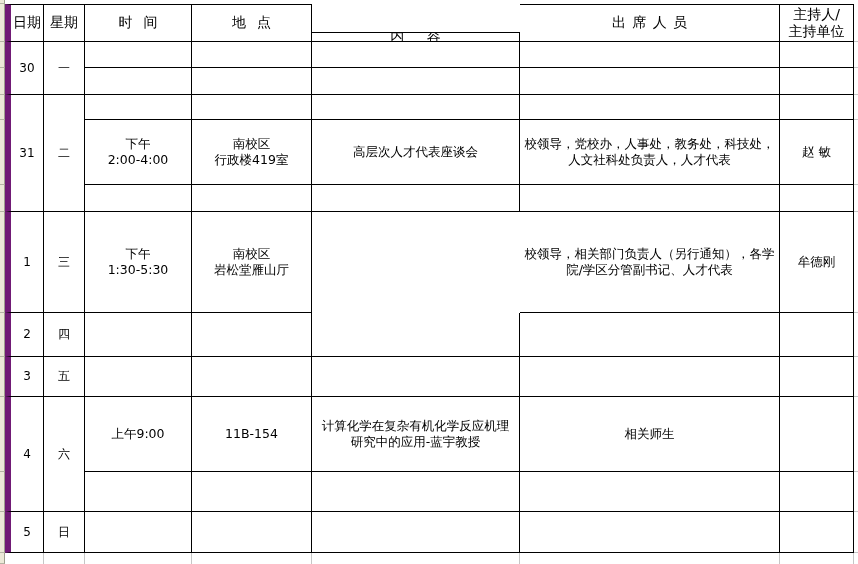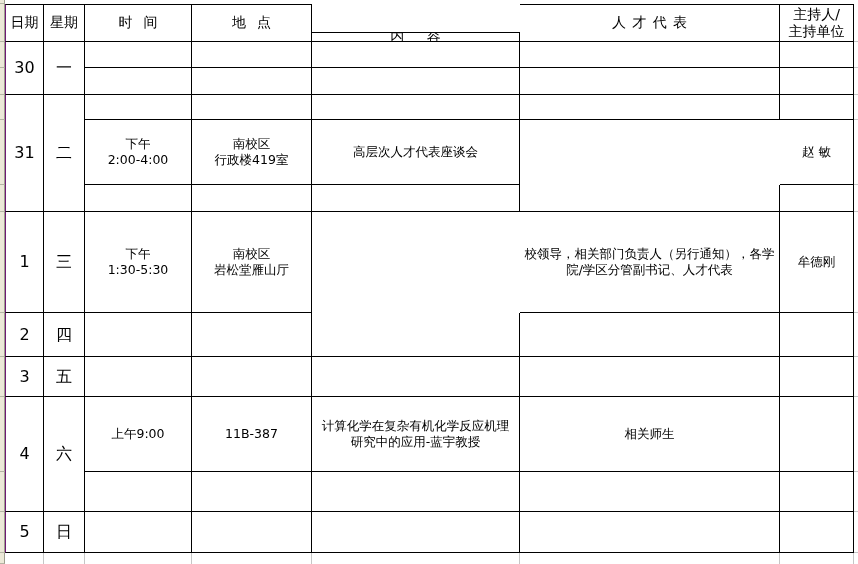--- a/index.html
+++ b/index.html
@@ -17,50 +17,50 @@
     box-sizing:border-box;
     display:flex;align-items:center;justify-content:center;
     text-align:center;
     white-space:pre-line;
     overflow:hidden;
     line-height:1.25;
   }
   
   .b{border-right:1px solid #000;border-bottom:1px solid #000;background:#fff;}
   .bt{border-top:1px solid #000;}
-  .bl{border-left:1px solid #701a75;}
+  .bl{border-left:6px solid #701a75;}
   
   .th{font-size:14px;}
   .sp08{letter-spacing:.8em;padding-left:.8em;}
   .sp15{letter-spacing:1.6em;padding-left:1.6em;}
   .sp05{letter-spacing:.45em;padding-left:.45em;}
   
   .td{font-size:12.5px;padding:2px 4px;}
-  .num{font-size:16px;text-align:center;}
+  .num{font-size:12px;text-align:center;}
   
   .strip{background:#ece9d8;border-right:1px solid #9e9e8e;border-bottom:1px solid #b4b4a4;}
   
   .rm{border-bottom:1px solid #c6c6c6;background:#fff;}
   
   .cut{border-right:1px solid #c6c6c6;background:#fff;}
   .plain{background:#fff;}
 </style>
 </head>
 <body>
 
 <div id="sheet">
     <div class="c strip" style="grid-area: 1 / 1 / span 1 / span 1;"></div>
     <div class="c plain" style="grid-area: 1 / 2 / span 1 / span 8;"></div>
     <div class="c strip" style="grid-area: 2 / 1 / span 1 / span 1;"></div>
     <div class="c b bt th  bl" style="grid-area: 2 / 2 / span 1 / span 1;">日期</div>
     <div class="c b bt th " style="grid-area: 2 / 3 / span 1 / span 1;">星期</div>
     <div class="c b bt th sp08" style="grid-area: 2 / 4 / span 1 / span 1;">时间</div>
     <div class="c b bt th sp08" style="grid-area: 2 / 5 / span 1 / span 1;">地点</div>
     <div class="c b bt th sp15" style="grid-area: 2 / 6 / span 1 / span 1; margin-top: 28px;">内容</div>
-    <div class="c b bt th sp05" style="grid-area: 2 / 7 / span 1 / span 1;">人才代表</div>
+    <div class="c b bt th sp05" style="grid-area: 2 / 7 / span 1 / span 1;">出席人员</div>
     <div class="c b bt th " style="grid-area: 2 / 8 / span 1 / span 1;">主持人/
 主持单位</div>
     <div class="c rm" style="grid-area: 2 / 9 / span 1 / span 1;"></div>
     <div class="c b td num bl" style="grid-area: 3 / 2 / span 2 / span 1;">30</div>
     <div class="c b td num" style="grid-area: 3 / 3 / span 2 / span 1;">一</div>
     <div class="c strip" style="grid-area: 3 / 1 / span 1 / span 1;"></div>
     <div class="c b td" style="grid-area: 3 / 4 / span 1 / span 1;"></div>
     <div class="c b td" style="grid-area: 3 / 5 / span 1 / span 1;"></div>
     <div class="c b td" style="grid-area: 3 / 6 / span 1 / span 1;"></div>
     <div class="c b td" style="grid-area: 3 / 7 / span 1 / span 1;"></div>
@@ -81,20 +81,21 @@
     <div class="c b td" style="grid-area: 5 / 6 / span 1 / span 1;"></div>
     <div class="c b td" style="grid-area: 5 / 7 / span 1 / span 1;"></div>
     <div class="c b td" style="grid-area: 5 / 8 / span 1 / span 1;"></div>
     <div class="c rm" style="grid-area: 5 / 9 / span 1 / span 1;"></div>
     <div class="c strip" style="grid-area: 6 / 1 / span 1 / span 1;"></div>
     <div class="c b td" style="grid-area: 6 / 4 / span 1 / span 1;">下午
 2:00-4:00</div>
     <div class="c b td" style="grid-area: 6 / 5 / span 1 / span 1;">南校区
 行政楼419室</div>
     <div class="c b td" style="grid-area: 6 / 6 / span 1 / span 1;">高层次人才代表座谈会</div>
+    <div class="c b td" style="grid-area: 6 / 7 / span 1 / span 1;">校领导，党校办，人事处，教务处，科技处，人文社科处负责人，人才代表</div>
     <div class="c b td" style="grid-area: 6 / 8 / span 1 / span 1;">赵 敏</div>
     <div class="c rm" style="grid-area: 6 / 9 / span 1 / span 1;"></div>
     <div class="c strip" style="grid-area: 7 / 1 / span 1 / span 1;"></div>
     <div class="c b td" style="grid-area: 7 / 4 / span 1 / span 1;"></div>
     <div class="c b td" style="grid-area: 7 / 5 / span 1 / span 1;"></div>
     <div class="c b td" style="grid-area: 7 / 6 / span 1 / span 1;"></div>
     <div class="c b td" style="grid-area: 7 / 7 / span 1 / span 1;"></div>
     <div class="c b td" style="grid-area: 7 / 8 / span 1 / span 1;"></div>
     <div class="c rm" style="grid-area: 7 / 9 / span 1 / span 1;"></div>
     <div class="c b td num bl" style="grid-area: 8 / 2 / span 1 / span 1;">1</div>
@@ -122,21 +123,21 @@
     <div class="c b td" style="grid-area: 10 / 4 / span 1 / span 1;"></div>
     <div class="c b td" style="grid-area: 10 / 5 / span 1 / span 1;"></div>
     <div class="c b td" style="grid-area: 10 / 6 / span 1 / span 1;"></div>
     <div class="c b td" style="grid-area: 10 / 7 / span 1 / span 1;"></div>
     <div class="c b td" style="grid-area: 10 / 8 / span 1 / span 1;"></div>
     <div class="c rm" style="grid-area: 10 / 9 / span 1 / span 1;"></div>
     <div class="c b td num bl" style="grid-area: 11 / 2 / span 2 / span 1;">4</div>
     <div class="c b td num" style="grid-area: 11 / 3 / span 2 / span 1;">六</div>
     <div class="c strip" style="grid-area: 11 / 1 / span 1 / span 1;"></div>
     <div class="c b td" style="grid-area: 11 / 4 / span 1 / span 1;">上午9:00</div>
-    <div class="c b td" style="grid-area: 11 / 5 / span 1 / span 1;">11B-387</div>
+    <div class="c b td" style="grid-area: 11 / 5 / span 1 / span 1;">11B-154</div>
     <div class="c b td" style="grid-area: 11 / 7 / span 1 / span 1;">相关师生</div>
     <div class="c b td" style="grid-area: 11 / 6 / span 1 / span 1;">计算化学在复杂有机化学反应机理研究中的应用-蓝宇教授</div>
     <div class="c b td" style="grid-area: 11 / 8 / span 1 / span 1;"></div>
     <div class="c rm" style="grid-area: 11 / 9 / span 1 / span 1;"></div>
     <div class="c strip" style="grid-area: 12 / 1 / span 1 / span 1;"></div>
     <div class="c b td" style="grid-area: 12 / 4 / span 1 / span 1;"></div>
     <div class="c b td" style="grid-area: 12 / 5 / span 1 / span 1;"></div>
     <div class="c b td" style="grid-area: 12 / 6 / span 1 / span 1;"></div>
     <div class="c b td" style="grid-area: 12 / 7 / span 1 / span 1;"></div>
     <div class="c b td" style="grid-area: 12 / 8 / span 1 / span 1;"></div>

